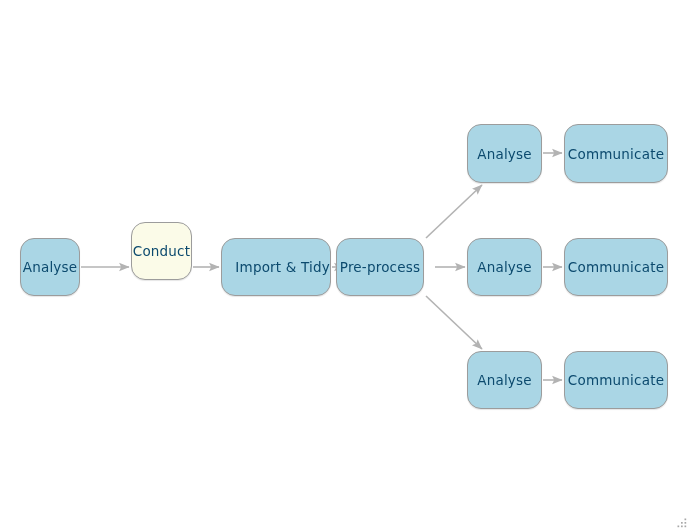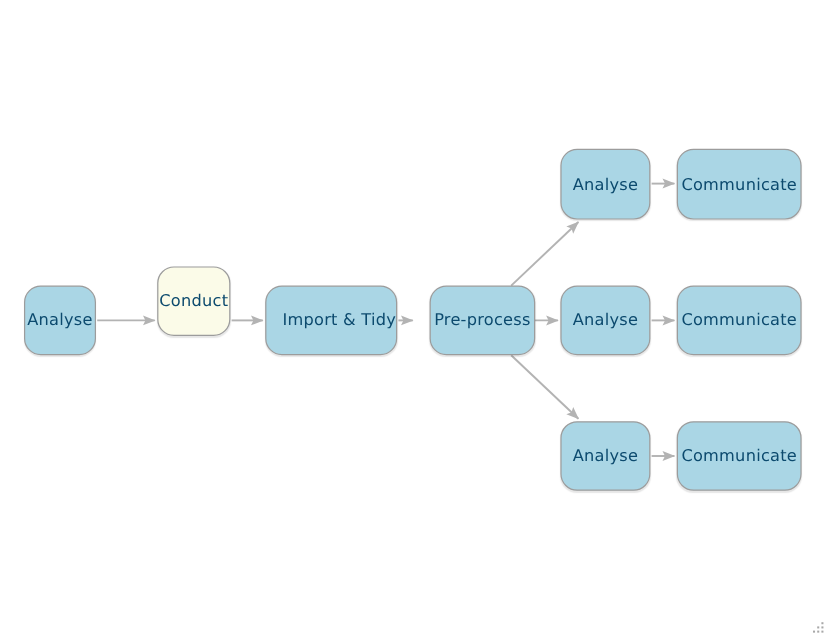--- a/index.html
+++ b/index.html
@@ -84,21 +84,21 @@
   <div id="node-layer">
       <div class="node node-fill-blue" style="left: 20px; top: 238px; width: 60px; height: 58px;">
         <span>Analyse</span>
       </div>
       <div class="node node-fill-cream" style="left: 131px; top: 222px; width: 61px; height: 58px; text-align: center;">
         <span>Conduct</span>
       </div>
       <div class="node node-fill-blue" style="left: 221px; top: 238px; width: 110px; height: 58px; justify-content: flex-end;">
         <span>Import &amp; Tidy</span>
       </div>
-      <div class="node node-fill-blue" style="left: 358px; top: 238px; width: 88px; height: 58px;">
+      <div class="node node-fill-blue" style="left: 336px; top: 238px; width: 88px; height: 58px;">
         <span>Pre-process</span>
       </div>
       <div class="node node-fill-blue" style="left: 467px; top: 124px; width: 75px; height: 59px;">
         <span>Analyse</span>
       </div>
       <div class="node node-fill-blue" style="left: 564px; top: 124px; width: 104px; height: 59px;">
         <span>Communicate</span>
       </div>
       <div class="node node-fill-blue" style="left: 467px; top: 238px; width: 75px; height: 58px;">
         <span>Analyse</span>

